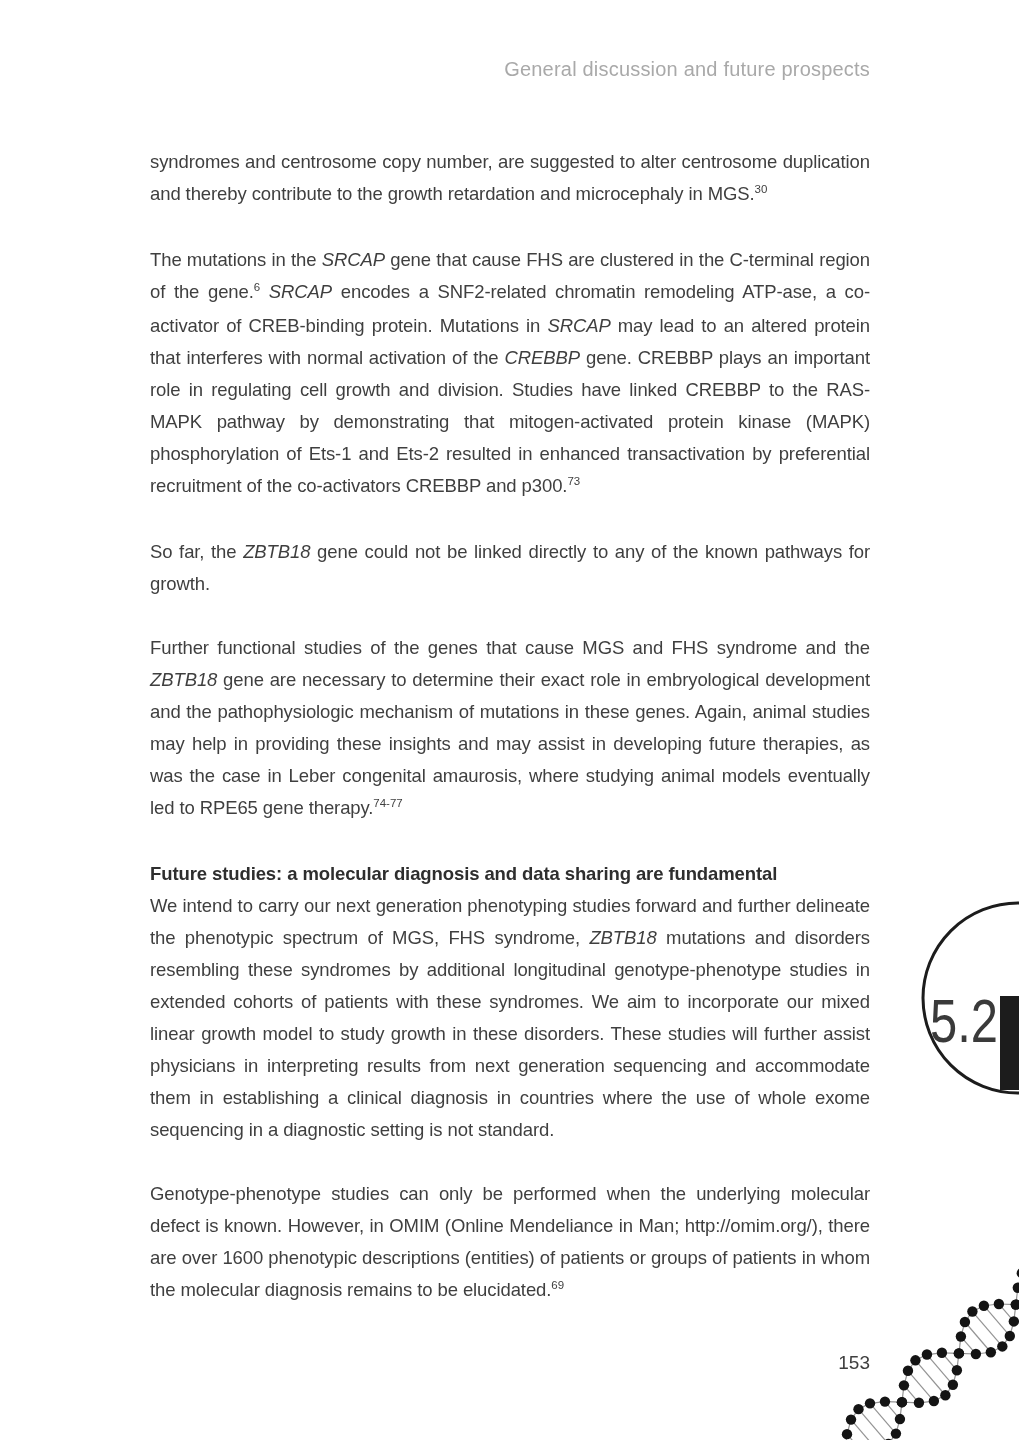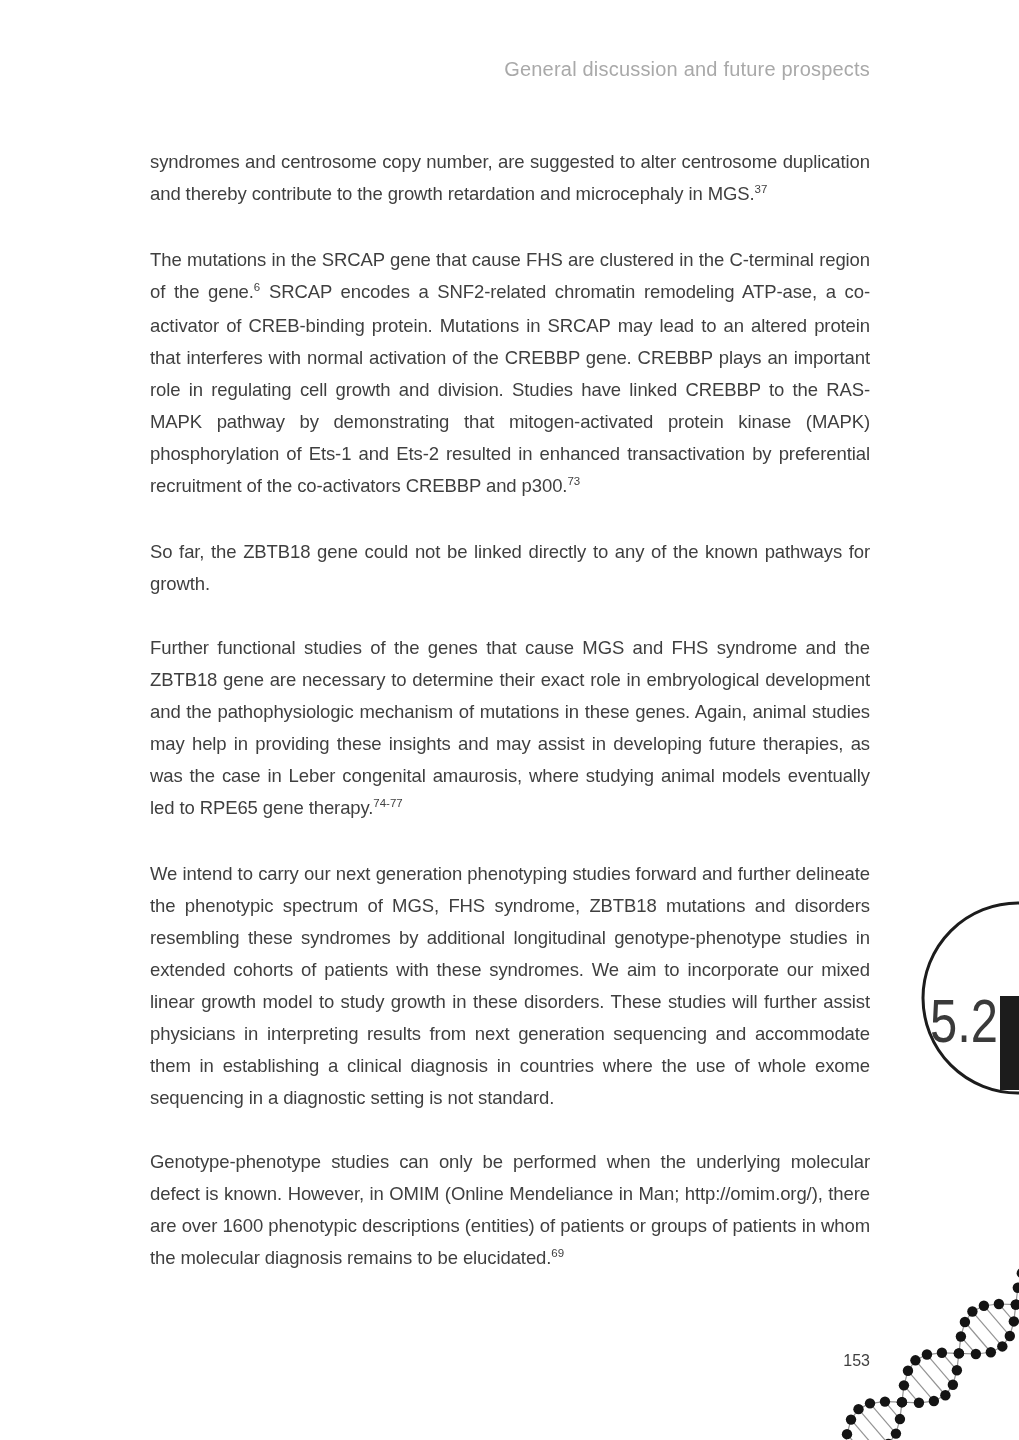--- a/index.html
+++ b/index.html
@@ -34,21 +34,21 @@
     color: #3f3f3f;
     text-align: justify;
     letter-spacing: -0.1px;
   }
   .para.heading {
     font-weight: bold;
     color: #2e2e2e;
     text-align: left;
     margin-bottom: 0;
   }
-  .seg-i { }
+  .seg-i { font-style: italic; }
   .seg-sup {
     font-size: 11.5px;
     position: relative;
     top: -7px;
     letter-spacing: 0;
   }
   .chapter-badge {
     position: absolute;
     top: 898px;
     right: 0;
@@ -57,43 +57,44 @@
   }
   .chapter-badge text {
     font-family: "Liberation Sans", sans-serif;
     font-weight: 100;
     fill: #3a3a3a;
   }
   .page-number {
     position: absolute;
     top: 1352px;
     right: 149px;
-    font-size: 16px;
+    font-size: 19px;
     color: #3f3f3f;
   }
   .dna-art {
     position: absolute;
     right: 0;
     bottom: 0;
     width: 200px;
     height: 175px;
   }
 </style>
 </head>
 <body>
 
 <div class="page">
 
   <div class="running-header">General discussion and future prospects</div>
 
   <div class="content" id="text-root">
-      <p class="para"><span class="seg-n">syndromes and centrosome copy number, are suggested to alter centrosome duplication and thereby contribute to the growth retardation and microcephaly in MGS.</span><span class="seg-sup">37</span></p>
+      <p class="para"><span class="seg-n">syndromes and centrosome copy number, are suggested to alter centrosome duplication and thereby contribute to the growth retardation and microcephaly in MGS.</span><span class="seg-sup">30</span></p>
       <p class="para"><span class="seg-n">The mutations in the </span><span class="seg-i">SRCAP</span><span class="seg-n"> gene that cause FHS are clustered in the C-terminal region of the gene.</span><span class="seg-sup">6</span><span class="seg-n"> </span><span class="seg-i">SRCAP</span><span class="seg-n"> encodes a SNF2-related chromatin remodeling ATP-ase, a co-activator of CREB-binding protein. Mutations in </span><span class="seg-i">SRCAP</span><span class="seg-n"> may lead to an altered protein that interferes with normal activation of the </span><span class="seg-i">CREBBP</span><span class="seg-n"> gene. CREBBP plays an important role in regulating cell growth and division. Studies have linked CREBBP to the RAS-MAPK pathway by demonstrating that mitogen-activated protein kinase (MAPK) phosphorylation of Ets-1 and Ets-2 resulted in enhanced transactivation by preferential recruitment of the co-activators CREBBP and p300.</span><span class="seg-sup">73</span></p>
       <p class="para"><span class="seg-n">So far, the </span><span class="seg-i">ZBTB18</span><span class="seg-n"> gene could not be linked directly to any of the known pathways for growth.</span></p>
       <p class="para"><span class="seg-n">Further functional studies of the genes that cause MGS and FHS syndrome and the </span><span class="seg-i">ZBTB18</span><span class="seg-n"> gene are necessary to determine their exact role in embryological development and the pathophysiologic mechanism of mutations in these genes. Again, animal studies may help in providing these insights and may assist in developing future therapies, as was the case in Leber congenital amaurosis, where studying animal models eventually led to RPE65 gene therapy.</span><span class="seg-sup">74-77</span></p>
+      <p class="para heading"><span class="seg-n">Future studies: a molecular diagnosis and data sharing are fundamental</span></p>
       <p class="para"><span class="seg-n">We intend to carry our next generation phenotyping studies forward and further delineate the phenotypic spectrum of MGS, FHS syndrome, </span><span class="seg-i">ZBTB18</span><span class="seg-n"> mutations and disorders resembling these syndromes by additional longitudinal genotype-phenotype studies in extended cohorts of patients with these syndromes. We aim to incorporate our mixed linear growth model to study growth in these disorders. These studies will further assist physicians in interpreting results from next generation sequencing and accommodate them in establishing a clinical diagnosis in countries where the use of whole exome sequencing in a diagnostic setting is not standard.</span></p>
       <p class="para"><span class="seg-n">Genotype-phenotype studies can only be performed when the underlying molecular defect is known. However, in OMIM (Online Mendeliance in Man; http://omim.org/), there are over 1600 phenotypic descriptions (entities) of patients or groups of patients in whom the molecular diagnosis remains to be elucidated.</span><span class="seg-sup">69</span></p>
     </div>
 
   <svg class="chapter-badge" viewBox="0 0 104 200">
     <circle cx="103" cy="100" r="95" fill="none" stroke="#1c1c1c" stroke-width="3"></circle>
     <rect x="85" y="98" width="19" height="94" fill="#1c1c1c"></rect>
     <text x="15" y="144" font-size="62" textLength="68" lengthAdjust="spacingAndGlyphs">5.2</text>
   </svg>
 

